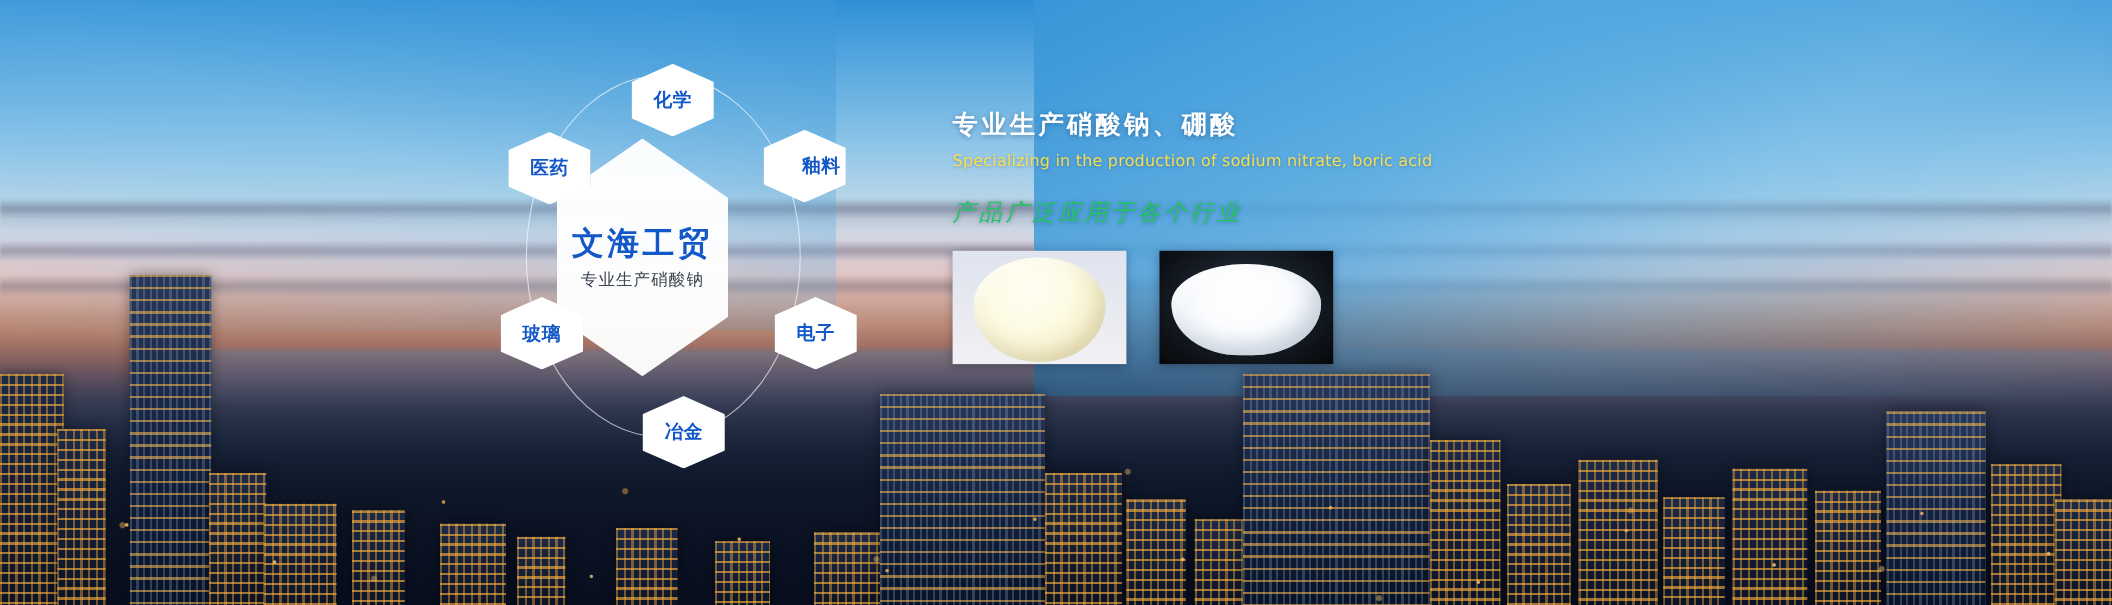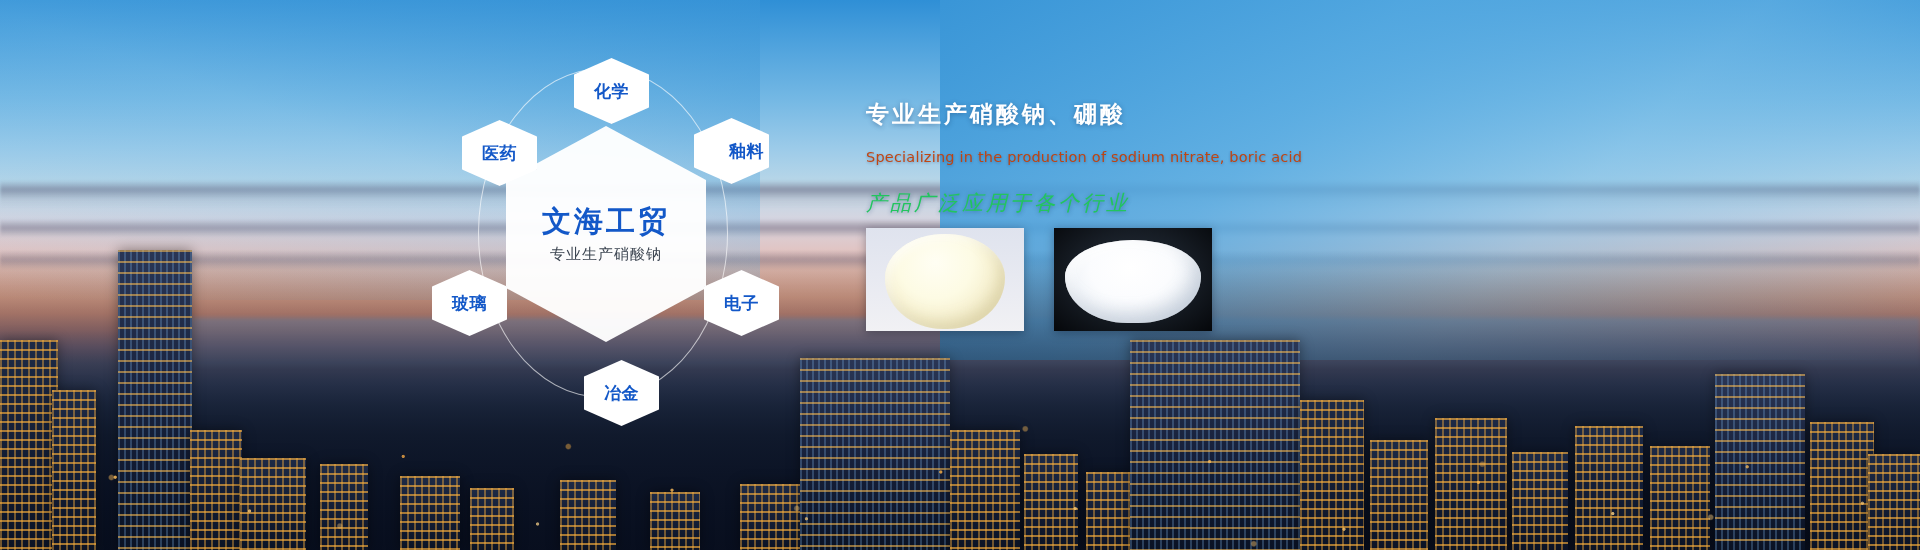--- a/index.html
+++ b/index.html
@@ -145,21 +145,21 @@
     box-shadow: 0 2px 10px rgba(10,30,60,.35);
   }
   .hex-small .hex-label {
     color: #1358c8;
     font-size: 17px;
     font-weight: bold;
     letter-spacing: .5px;
     white-space: nowrap;
   }
   .hex-center {
-    width: 200px; height: 216px;
+    width: 156px; height: 216px;
     left: 76px; top: 96px;
     background: rgba(255,255,255,.96);
     box-shadow: 0 4px 22px rgba(10,30,60,.30);
   }
   .hex-center .hex-title {
     color: #1358c8;
     font-size: 29px;
     font-weight: bold;
     letter-spacing: 3px;
     margin-bottom: 11px;
@@ -168,42 +168,42 @@
     color: #3b4450;
     font-size: 15px;
     letter-spacing: 1px;
   }
 
   
   .hex-pos-0 { left: 144px; top: 28px; }   
   .hex-pos-1 { left: 264px; top: 88px; padding-left: 30px; }   
   .hex-pos-2 { left: 274px; top: 240px; }  
   .hex-pos-3 { left: 154px; top: 330px; }  
-  .hex-pos-4 { left: 2px;  top: 240px; font-family: Liberation Serif, serif; }  
+  .hex-pos-4 { left: 25px;  top: 240px; font-family: Liberation Serif, serif; }  
   .hex-pos-5 { left: 12px;   top: 90px; margin-left: 20px; }   
 
   
   .copy {
     position: absolute;
     left: 866px; top: 100px;
     width: 700px;
   }
   .copy-title {
     color: #ffffff;
     font-size: 23px;
     font-weight: bold;
     letter-spacing: 3px;
     line-height: 1.25;
     text-shadow: 0 1px 5px rgba(20,60,110,.45);
   }
   .copy-en {
-    color: #c2410c;
+    color: #fde047;
     font-size: 14.5px;
     letter-spacing: .2px;
-    margin-top: 20px;
+    margin-top: 10px;
     opacity: .96;
     text-shadow: 0 1px 3px rgba(20,60,110,.40);
   }
   .copy-tagline {
     color: #22c55e;
     font-size: 21px;
     font-family: "DejaVu Serif", "Liberation Serif", serif;
     font-style: italic;
     letter-spacing: 3px;
     margin-top: 24px;

